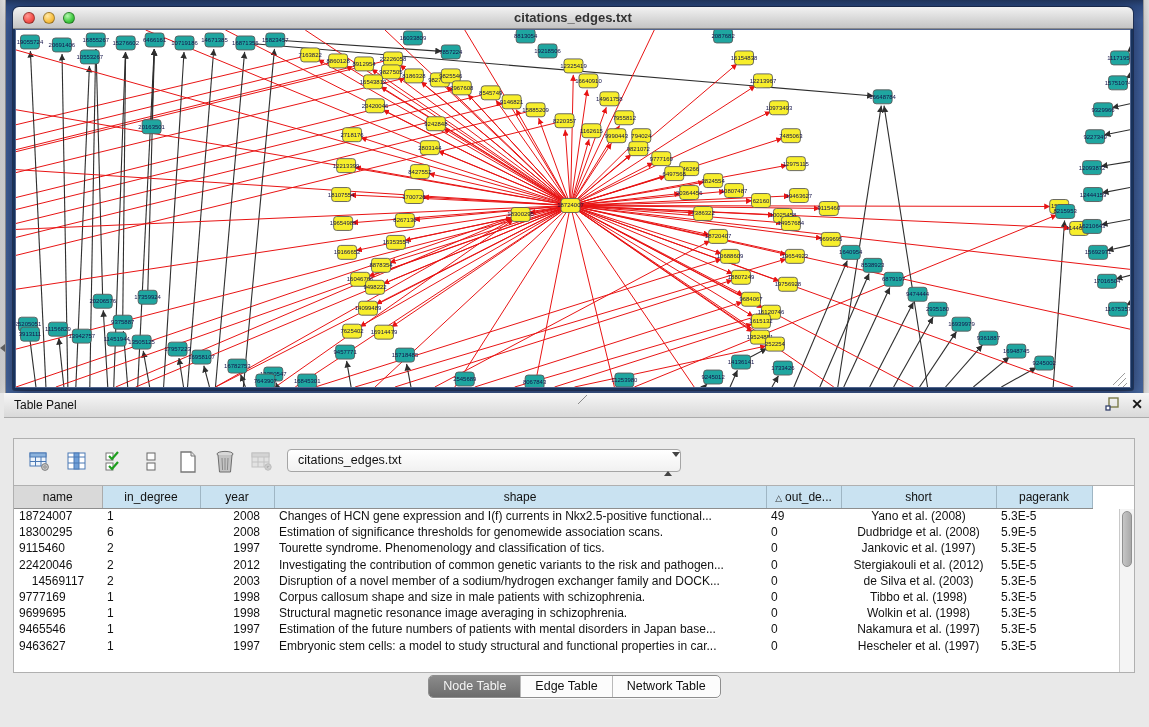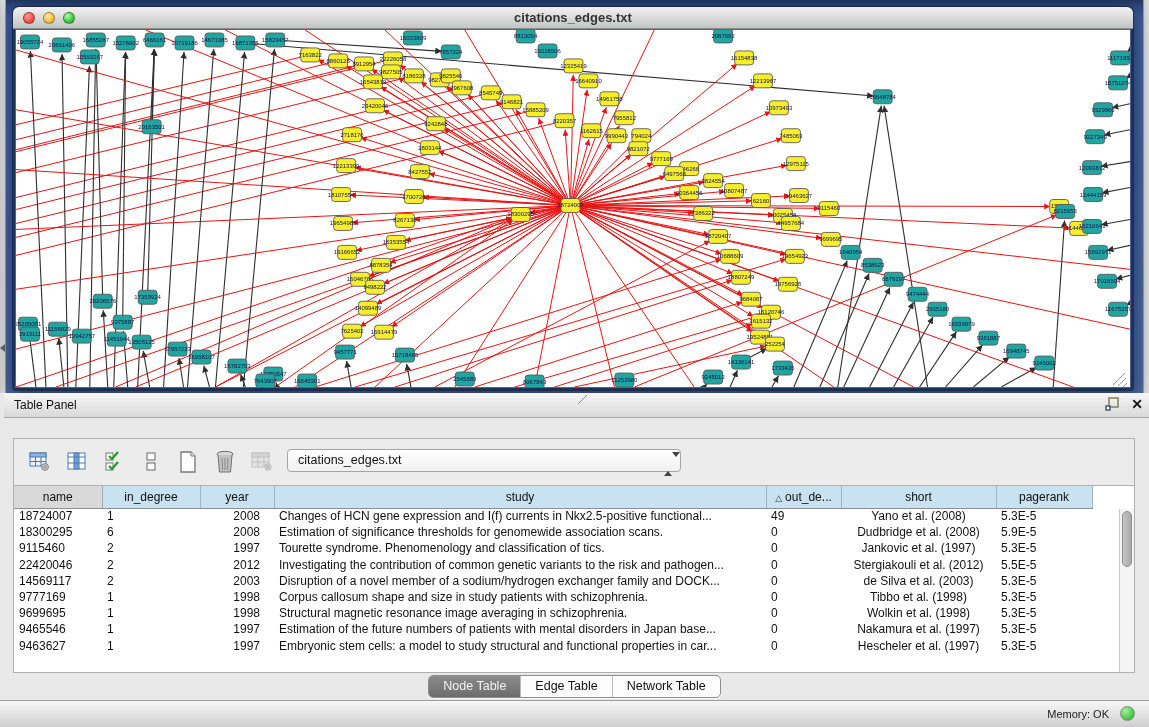--- a/index.html
+++ b/index.html
@@ -913,21 +913,21 @@
         </div>
       </div>
 
       <div class="tbl">
         <table class="grid">
           <thead>
               <tr id="thead-row">
                 <th class="gray" style="width: 88px; margin-top: 28px;">name</th>
                 <th style="width: 98px;">in_degree</th>
                 <th style="width: 74px;">year</th>
-                <th style="width: 492px;">study</th>
+                <th style="width: 492px;">shape</th>
                 <th style="width: 75px;"><span class="sort-tri">△</span>out_de...</th>
                 <th style="width: 155px;">short</th>
                 <th style="width: 96px;">pagerank</th>
               </tr>
             </thead>
           <tbody id="tbody">
               <tr>
                 <td style="width: 88px; text-align: left;">18724007</td>
                 <td style="width: 98px; text-align: left;">1</td>
                 <td style="width: 74px; text-align: right; padding-right: 14px;">2008</td>
@@ -957,33 +957,33 @@
               <tr>
                 <td style="width: 88px; text-align: left;">22420046</td>
                 <td style="width: 98px; text-align: left;">2</td>
                 <td style="width: 74px; text-align: right; padding-right: 14px;">2012</td>
                 <td style="width: 492px; text-align: left;">Investigating the contribution of common genetic variants to the risk and pathogen...</td>
                 <td style="width: 75px; text-align: left;">0</td>
                 <td style="width: 155px; text-align: center;">Stergiakouli et al. (2012)</td>
                 <td style="width: 96px; text-align: left;">5.5E-5</td>
               </tr>
               <tr>
-                <td style="width: 88px; text-align: left;">14569117</td>
+                <td style="width: 88px; text-align: center;">14569117</td>
                 <td style="width: 98px; text-align: left;">2</td>
                 <td style="width: 74px; text-align: right; padding-right: 14px;">2003</td>
                 <td style="width: 492px; text-align: left;">Disruption of a novel member of a sodium/hydrogen exchanger family and DOCK...</td>
                 <td style="width: 75px; text-align: left;">0</td>
                 <td style="width: 155px; text-align: center;">de Silva et al. (2003)</td>
                 <td style="width: 96px; text-align: left;">5.3E-5</td>
               </tr>
               <tr>
                 <td style="width: 88px; text-align: left;">9777169</td>
                 <td style="width: 98px; text-align: left;">1</td>
                 <td style="width: 74px; text-align: right; padding-right: 14px;">1998</td>
-                <td style="width: 492px; text-align: left;">Corpus callosum shape and size in study patients with schizophrenia.</td>
+                <td style="width: 492px; text-align: left;">Corpus callosum shape and size in male patients with schizophrenia.</td>
                 <td style="width: 75px; text-align: left;">0</td>
                 <td style="width: 155px; text-align: center;">Tibbo et al. (1998)</td>
                 <td style="width: 96px; text-align: left;">5.3E-5</td>
               </tr>
               <tr>
                 <td style="width: 88px; text-align: left;">9699695</td>
                 <td style="width: 98px; text-align: left;">1</td>
                 <td style="width: 74px; text-align: right; padding-right: 14px;">1998</td>
                 <td style="width: 492px; text-align: left;">Structural magnetic resonance image averaging in schizophrenia.</td>
                 <td style="width: 75px; text-align: left;">0</td>
@@ -1017,18 +1017,14 @@
     </div>
 
     <div class="tabs-bar">
       <div class="seg" id="seg-tabs">
           <button class="active">Node Table</button>
           <button>Edge Table</button>
           <button>Network Table</button>
         </div>
     </div>
 
-    <div class="status-bar">
-      <span class="mem-label">Memory: OK</span>
-      <span class="mem-led"></span>
-    </div>
   </div>
 </div>
 
 </body></html>

